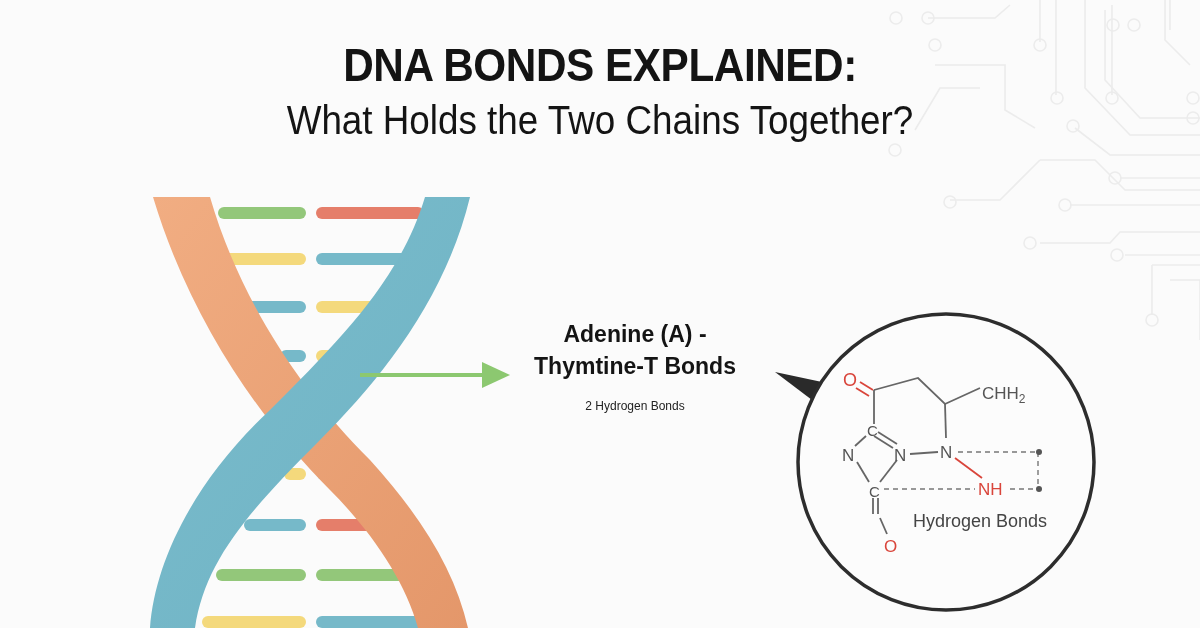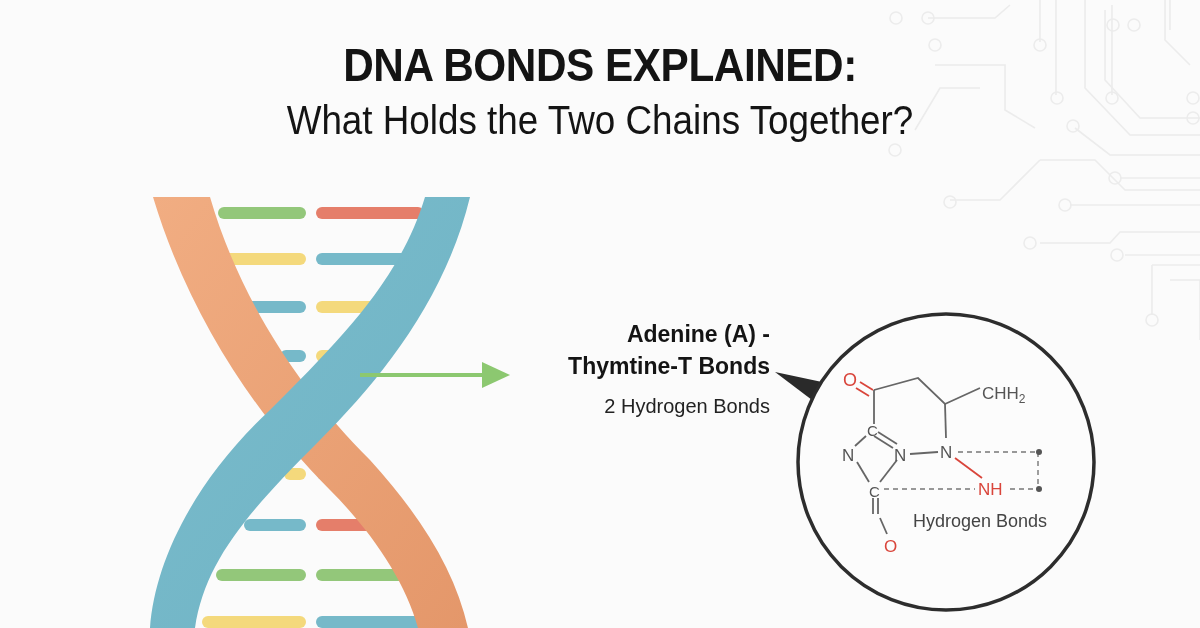--- a/index.html
+++ b/index.html
@@ -14,27 +14,27 @@
       top: 38px; font-size: 46px; font-weight: 700; color: #141414;
       letter-spacing: -0.5px; transform: scaleX(0.92);
     }
     .subtitle {
       position: absolute; left: 0; width: 1200px; text-align: center;
       top: 98px; font-size: 40px; font-weight: 400; color: #141414;
       transform: scaleX(0.92);
     }
     .helix { position: absolute; left: 0; top: 0; width: 1200px; height: 628px; }
     .label-block {
-      position: absolute; left: 500px; top: 318px; width: 270px; text-align: right;
+      position: absolute; left: 500px; top: 318px; width: 270px; text-align: center;
     }
     .label-title {
       font-size: 23px; font-weight: 700; color: #141414; line-height: 32px;
     }
     .label-sub {
-      margin-top: 12px; font-size: 20px; color: #222; line-height: 24px;
+      margin-top: 12px; font-size: 12px; color: #222; line-height: 24px;
     }
     .molecule { position: absolute; left: 0; top: 0; width: 1200px; height: 628px; }
     .mol-text { font-family: "Liberation Sans", "DejaVu Sans", sans-serif; }
   </style>
 </head>
 <body>
 
 <svg class="bg-circuit" viewBox="0 0 1200 628">
   <g stroke="#ececec" stroke-width="1.6" fill="none">
     <path d="M928 18 L995 18 L1010 5"></path>

